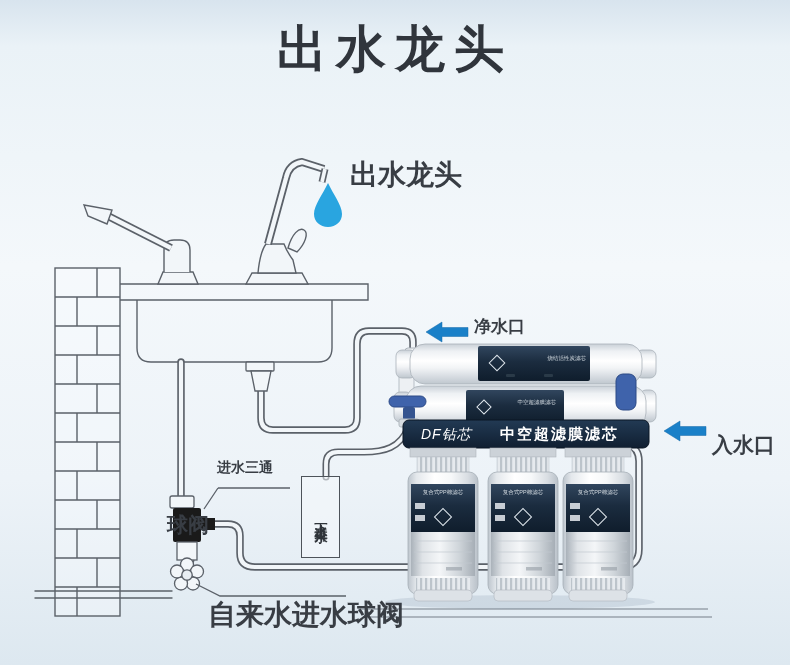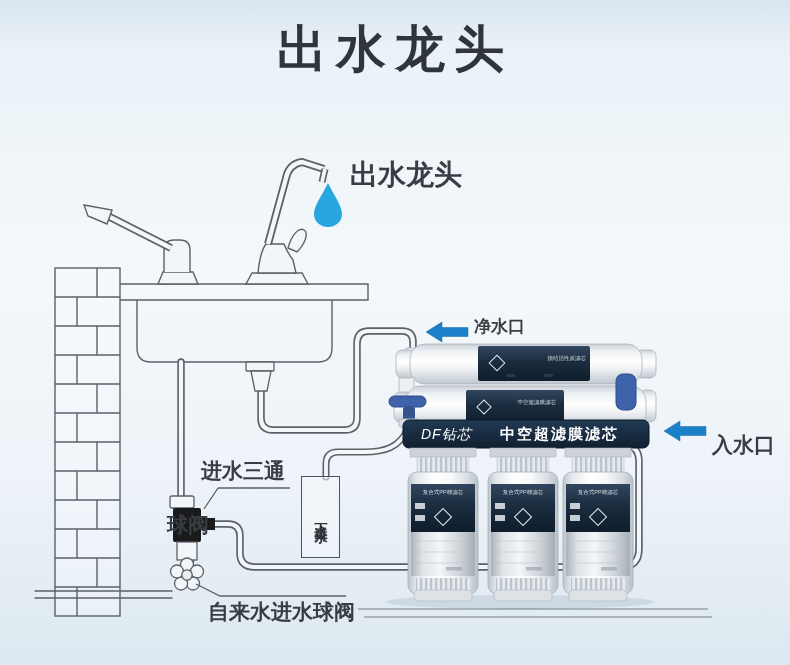--- a/index.html
+++ b/index.html
@@ -8,23 +8,23 @@
     background:linear-gradient(180deg,#d8e4ee 0%,#eaf2f7 7%,#f4f8fb 40%,#edf3f8 72%,#dde8f0 100%);
     font-family:"Liberation Sans","DejaVu Sans",sans-serif;
   }
   #lineart{position:absolute;left:0;top:0;}
   svg text{font-family:"Liberation Sans","DejaVu Sans",sans-serif;}
   .lbl{position:absolute;font-weight:700;color:#383d44;white-space:nowrap;line-height:1;}
   .title{top:24px;left:0;width:790px;text-align:center;font-size:50px;letter-spacing:9px;color:#30353c;}
   .lbl-outlet{left:350px;top:161px;font-size:28px;}
   .lbl-pure{left:474px;top:318px;font-size:17px;}
   .lbl-inlet{left:712px;top:419px;font-size:21px;margin-top:15px;}
-  .lbl-tee{left:201px;top:460px;font-size:21px;}
+  .lbl-tee{left:217px;top:460px;font-size:14px;}
   .lbl-ball{left:130px;top:514px;font-size:21px;margin-left:37px;}
-  .lbl-tap{left:208px;top:601px;font-size:21px;}
+  .lbl-tap{left:208px;top:601px;font-size:28px;}
   .drainbox{
     position:absolute;left:301px;top:476px;width:37px;height:80px;
     border:1.5px solid #4d535a;background:rgba(244,248,251,.55);
     display:flex;align-items:center;justify-content:center;
     writing-mode:vertical-rl;font-size:13px;letter-spacing:2px;font-weight:600;color:#2f343a;
   }
   .brand{position:absolute;left:421px;top:426px;font-size:14px;color:#ffffff;font-weight:400;font-style:italic;letter-spacing:1px;}
   .pname{position:absolute;left:500px;top:425px;font-size:15px;color:#ffffff;font-weight:700;letter-spacing:2px;}
 </style>
 </head>

